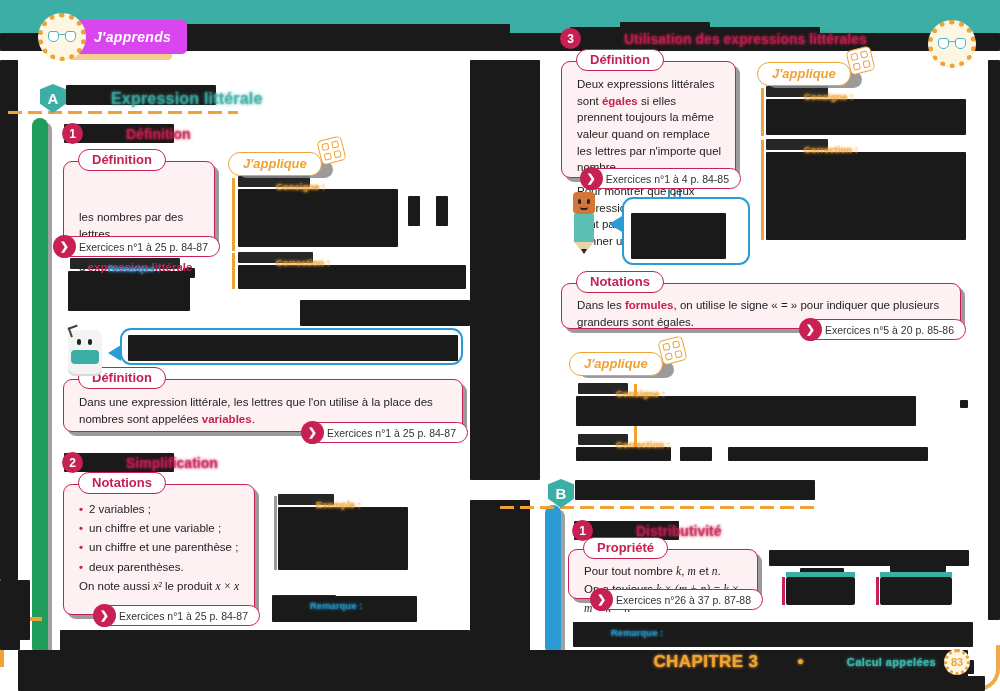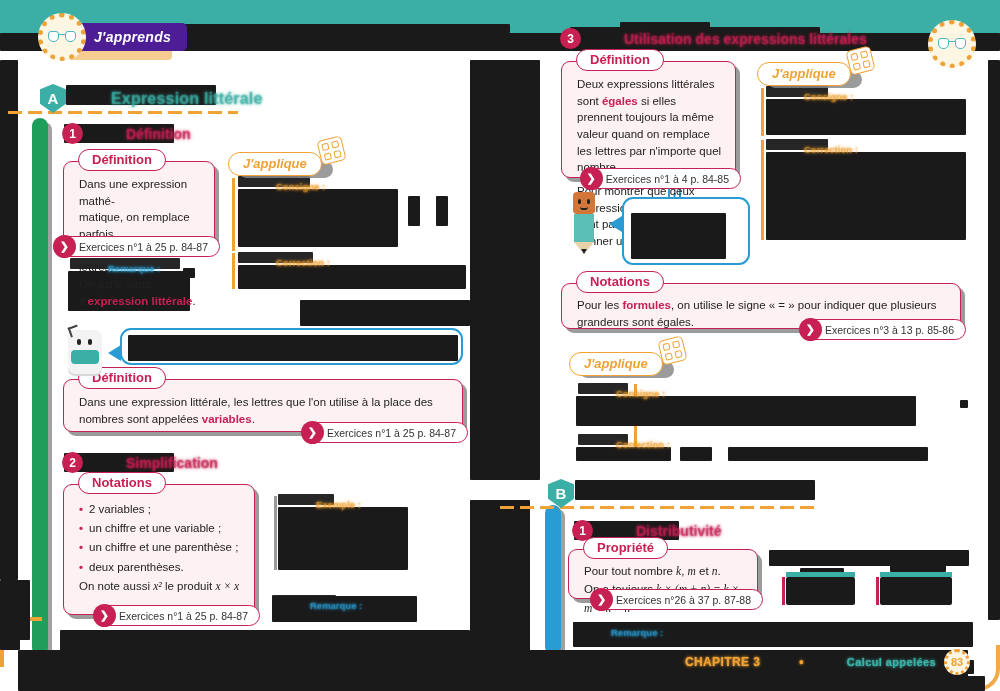--- a/index.html
+++ b/index.html
@@ -43,22 +43,22 @@
     position:relative; z-index:3;
   }
   .glasses { width:28px; height:13px; position:relative; }
   .glasses .lens {
     position:absolute; top:0; width:11px; height:11px;
     border:1.6px solid #4BB7C4; border-radius:3px 3px 5px 5px; background:#FFF;
   }
   .glasses .lens.l { left:0; } .glasses .lens.r { right:0; }
   .glasses .bridge { position:absolute; left:11px; top:3px; width:6px; height:1.6px; background:#4BB7C4; }
   .jap-pill {
-    margin-left:-14px; height:28px; padding:0 16px 0 22px;
-    background:#4c1d95; border-radius:5px;
+    margin-left:-14px; height:34px; padding:0 16px 0 22px;
+    background:#d946ef; border-radius:5px;
     display:flex; align-items:center; color:#fff;
     font-weight:bold; font-size:14px; letter-spacing:.3px;
     font-style:italic; position:relative; z-index:2;
   }
   .jap-pill-shadow {
     position:absolute; left:52px; top:40px; width:120px; height:20px;
     background:#EFA235; border-radius:4px; opacity:.55; z-index:1;
   }
 
   
@@ -203,21 +203,21 @@
   .masc-pencil .head { position:absolute; top:0; left:0; width:22px; height:22px; background:#D2763A; border-radius:4px; }
   .masc-pencil .head .e { position:absolute; top:7px; width:3px; height:5px; background:#222; border-radius:2px; }
   .masc-pencil .head .e.l{left:5px;} .masc-pencil .head .e.r{left:14px;}
   .masc-pencil .head .m { position:absolute; left:7px; top:15px; width:8px; height:3px; border-bottom:2px solid #222; border-radius:0 0 4px 4px; }
   .masc-pencil .body { position:absolute; top:22px; left:1px; width:20px; height:28px; background:#5BBFB5; }
   .masc-pencil .tip { position:absolute; top:50px; left:1px; width:20px; height:12px; background:#E8D2A8; clip-path:polygon(0 0,100% 0,50% 100%); }
   .masc-pencil .lead { position:absolute; top:57px; left:8px; width:6px; height:5px; background:#222; clip-path:polygon(0 0,100% 0,50% 100%); }
 
   
   .footer { position:absolute; right:30px; bottom:16px; display:flex; align-items:center; z-index:6; }
-  .footer .ft1 { font-size:12px; font-weight:bold; color:#EFA235; letter-spacing:.4px; }
+  .footer .ft1 { font-size:17px; font-weight:bold; color:#EFA235; letter-spacing:.4px; }
   .footer .ft2 { font-size:11px; font-weight:bold; color:#3BAFA5; letter-spacing:.4px; margin-left:4px; }
   .footer .pagenum {
     margin-left:8px; width:26px; height:26px; border-radius:50%;
     background:#FDF6E3; border:3px dotted #EFA235;
     display:flex; align-items:center; justify-content:center;
     font-size:11px; font-weight:bold; color:#EFA235;
   }
   .corner-swoosh {
     position:absolute; right:0; bottom:0; width:46px; height:46px;
     border-right:4px solid #EFA235; border-bottom:4px solid #EFA235;
@@ -282,22 +282,22 @@
   <div class="redact" style="position:absolute;left:64px;top:124px;width:110px;height:19px;"></div>
   <div class="numhead" style="left:62px;top:123px;">
     <div class="numcircle">1</div>
     <div class="numtitle blurtext red">Définition</div>
   </div>
 
   <div class="card-shadow" style="left:67px;top:165px;width:152px;height:85px;"></div>
   <div class="card" style="left:63px;top:161px;width:152px;height:85px;">
     <div class="card-label">Définition</div>
     <div class="card-body">
-      <span>Dans une expression mathé-</span><br>
-      <span>matique, on remplace parfois</span><br>
+      <br>
+      <br>
       <span>les nombres par des lettres.</span><br>
       <span>On parle alors d'</span><span class="em">expression littérale</span><span>.</span>
     </div>
     <div class="exo">
       <span class="chev">❯</span>
       <span>Exercices n°1 à 25 p. 84-87</span>
     </div>
   </div>
 
   <div class="redact-soft" style="position:absolute;left:70px;top:258px;width:110px;height:11px;"></div>
@@ -452,25 +452,25 @@
   <div class="bubble" style="left:622px;top:197px;width:128px;height:68px;">
     <div class="redact" style="position:absolute;left:7px;top:14px;width:95px;height:46px;"></div>
   </div>
   <div class="attn-label blurtext blue" style="left:630px;top:198px;">Attention</div>
   <div class="attn-bang" style="left:668px;top:186px;">!</div>
 
   <div class="card-shadow" style="left:565px;top:287px;width:400px;height:46px;"></div>
   <div class="card" style="left:561px;top:283px;width:400px;height:46px;">
     <div class="card-label">Notations</div>
     <div class="card-body" style="padding-top:13px;">
-      <span>Pour les </span><span class="em">formules</span><span>, on utilise le signe « = » pour indiquer que plusieurs grandeurs sont égales.</span>
+      <span>Dans les </span><span class="em">formules</span><span>, on utilise le signe « = » pour indiquer que plusieurs grandeurs sont égales.</span>
     </div>
     <div class="exo">
       <span class="chev">❯</span>
-      <span>Exercices n°3 à 13 p. 85-86</span>
+      <span>Exercices n°5 à 20 p. 85-86</span>
     </div>
   </div>
 
   <div class="japplique" style="left:569px;top:352px;">
     <div class="pill-shadow"></div>
     <div class="dice">
       <i style="left:3px;top:3px;"></i>
         <i style="left:13px;top:3px;"></i>
       <i style="left:3px;top:13px;"></i>
         <i style="left:13px;top:13px;"></i>

